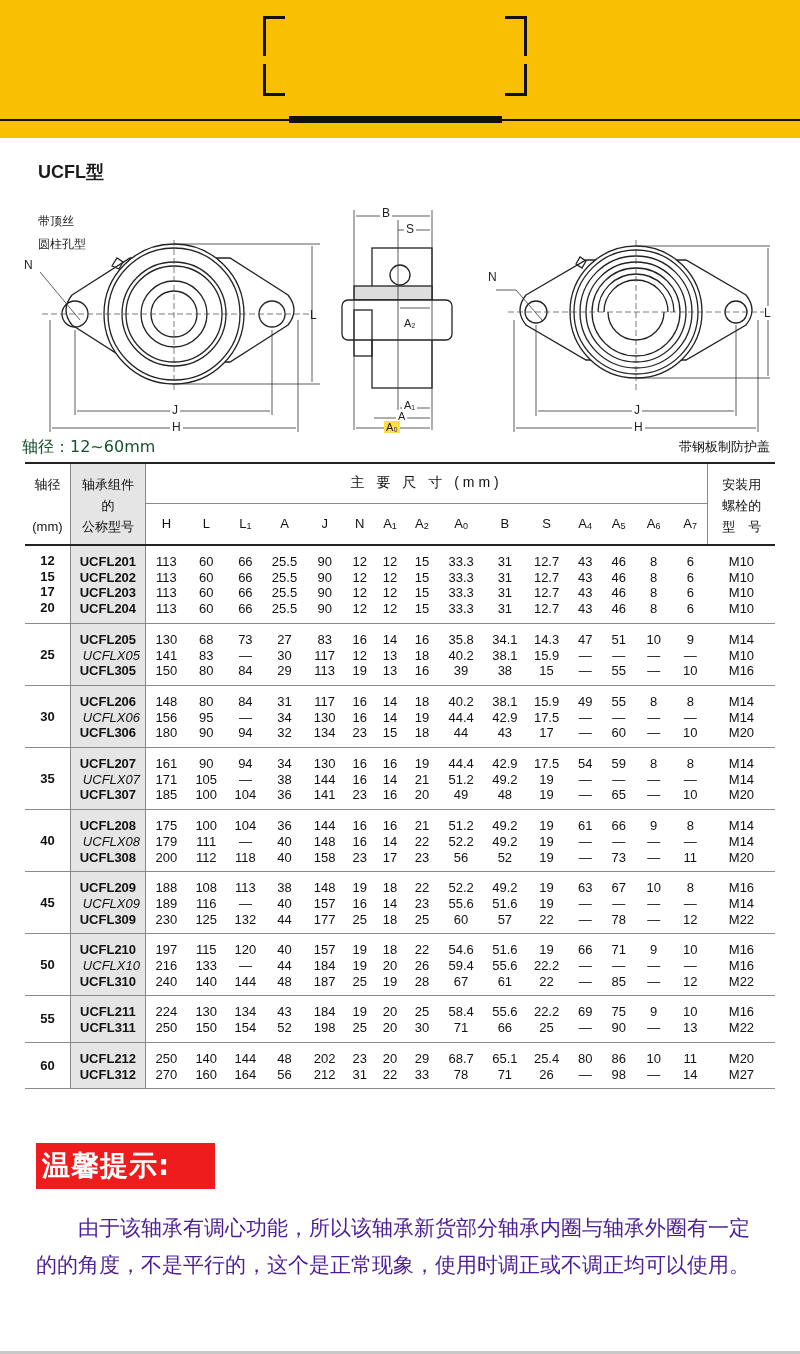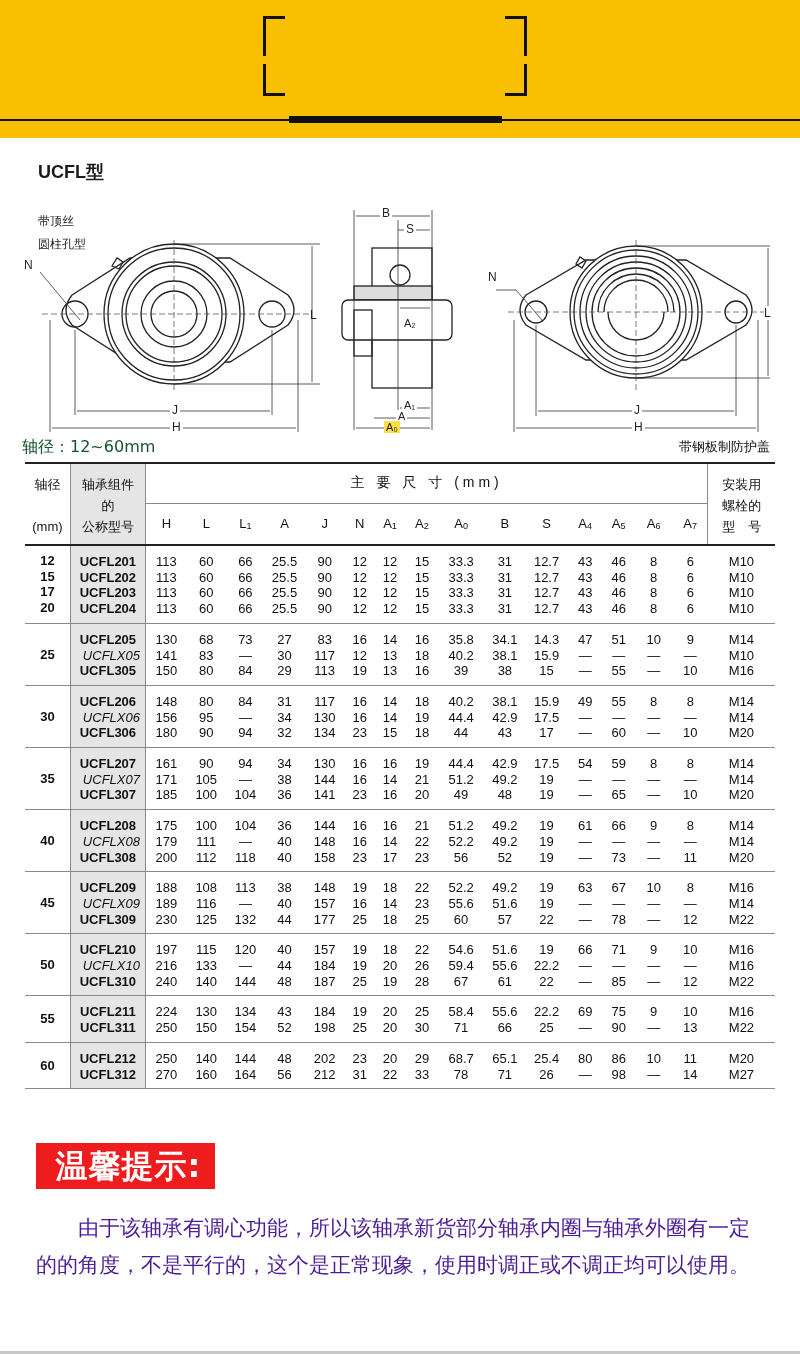--- a/index.html
+++ b/index.html
@@ -43,21 +43,21 @@
   tbody tr.grp td { border-bottom: 1px solid #8a8a8a; }
   tbody td { font-size: 13px; line-height: 15.7px; vertical-align: middle; }
   tbody td.shaft { font-weight: bold; font-size: 13px; }
   tbody td.models { font-weight: bold; font-size: 13px; padding: 8px 0 6px; }
   tbody td.nums { padding: 8px 0 6px; }
   .it { font-style: italic; font-weight: normal; padding-left: 7px; }
   .line { display: block; white-space: nowrap; }
   sub { font-size: 9px; vertical-align: -1px; }
 
   
-  .tip-badge { position: absolute; left: 36px; top: 1143px; width: 179px; height: 46px; background: #ee1c1c; color: #fff; font-weight: bold; font-size: 32px; line-height: 46px; padding-left: 6px; font-family: "DejaVu Sans", sans-serif; letter-spacing: 1px; text-align: center; }
+  .tip-badge { position: absolute; left: 36px; top: 1143px; width: 179px; height: 46px; background: #ee1c1c; color: #fff; font-weight: bold; font-size: 28px; line-height: 46px; padding-left: 6px; font-family: "DejaVu Sans", sans-serif; letter-spacing: 1px; }
   .tip-text { position: absolute; left: 36px; top: 1210px; width: 730px; font-size: 21px; line-height: 37px; color: #4c1d95; text-indent: 42px; font-family: "DejaVu Sans", sans-serif; }
   .bottom-line { position: absolute; left: 0; top: 1351px; width: 800px; height: 3px; background: #c8c8c8; }
 </style>
 </head>
 <body>
 
 <div class="banner">
   <div class="br tl"></div>
   <div class="br bl"></div>
   <div class="br tr"></div>

